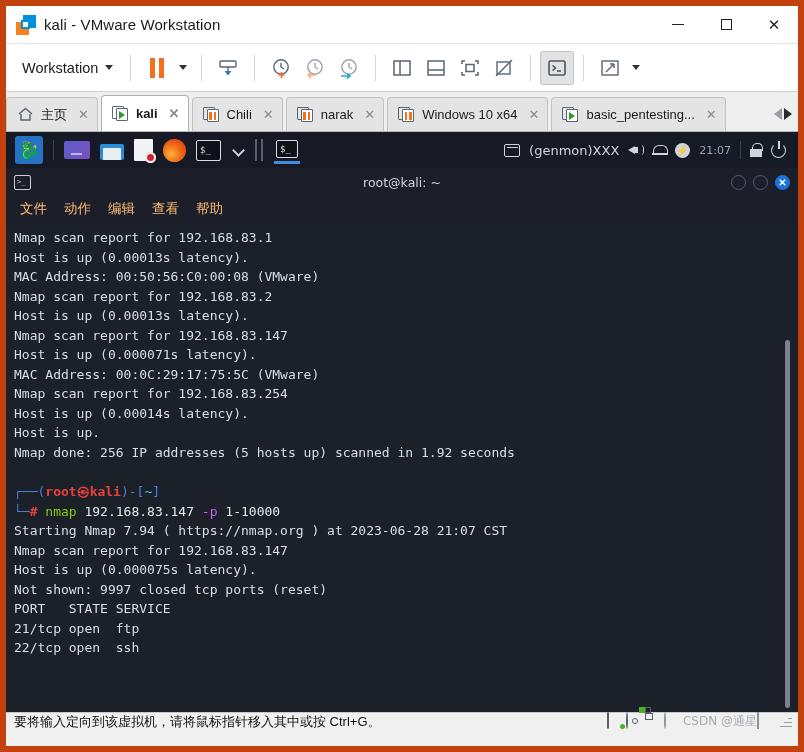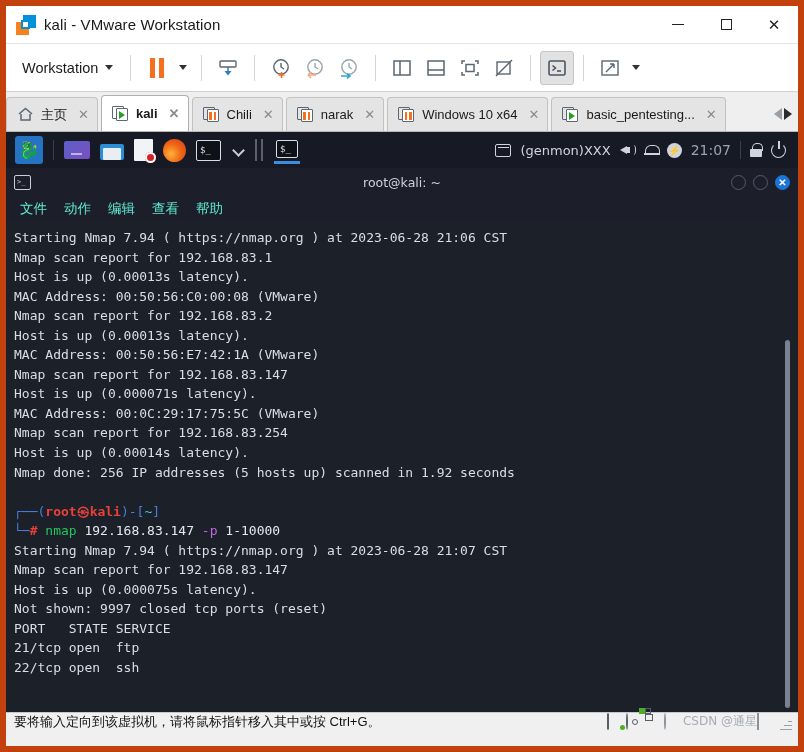--- a/index.html
+++ b/index.html
@@ -186,21 +186,21 @@
   .net-ico::after { content: ""; position: absolute; left: 1.5px; right: 1.5px; top: 2px; height: 4px; border-top: 1.5px solid #cfd4dd; }
   .genmon { color: #cfd4dd; font-size: 13px; font-family: "DejaVu Sans", sans-serif; }
   .spk { position: relative; width: 16px; height: 14px; }
   .spk .cone { position: absolute; left: 0; top: 3px; width: 0; height: 0; border-top: 4px solid transparent; border-bottom: 4px solid transparent; border-right: 7px solid #cfd4dd; }
   .spk .bx { position: absolute; left: 6px; top: 4px; width: 4px; height: 6px; background: #cfd4dd; }
   .spk .wv { position: absolute; left: 11px; top: 2px; width: 5px; height: 10px; border-right: 1.6px solid #cfd4dd; border-radius: 0 50% 50% 0; }
   .bell { width: 13px; height: 14px; position: relative; }
   .bell::before { content: ""; position: absolute; left: 0; top: 2px; width: 13px; height: 9px; border: 1.6px solid #cfd4dd; border-bottom: none; border-radius: 6px 6px 0 0; }
   .bell::after { content: ""; position: absolute; left: -1px; bottom: 2px; width: 15px; height: 1.6px; background: #cfd4dd; }
   .flash { width: 15px; height: 15px; border-radius: 50%; background: #cfd4dd; display: flex; align-items: center; justify-content: center; color: #171a24; font-size: 10px; }
-  .clock { color: #9aa3b2; font-size: 14px; font-family: "DejaVu Sans", sans-serif; }
+  .clock { color: #9aa3b2; font-size: 11px; font-family: "DejaVu Sans", sans-serif; }
   .tray-sep { width: 1px; height: 18px; background: #3a4050; }
   .lock { width: 12px; height: 14px; position: relative; }
   .lock::before { content: ""; position: absolute; left: 1.5px; top: 0; width: 9px; height: 7px; border: 1.6px solid #cfd4dd; border-bottom: none; border-radius: 5px 5px 0 0; }
   .lock::after { content: ""; position: absolute; left: 0; bottom: 0; width: 12px; height: 8px; background: #cfd4dd; border-radius: 1px; }
   .logout { width: 15px; height: 15px; border: 1.8px solid #cfd4dd; border-radius: 50%; border-top-color: transparent; position: relative; }
   .logout::after { content: ""; position: absolute; left: 6px; top: -3px; width: 1.8px; height: 8px; background: #cfd4dd; }
 
   
   .terminal {
     position: absolute; left: 0; right: 0; top: 36px; bottom: 0;
@@ -221,51 +221,51 @@
     font-size: 12.5px; color: #cbd1da; font-family: "DejaVu Sans", sans-serif;
   }
   .tt-ctrls { margin-left: auto; display: flex; align-items: center; gap: 7px; z-index: 2; }
   .dot { width: 15px; height: 15px; border-radius: 50%; border: 1.5px solid #525a6b; }
   .dot.close { background: #1b74d8; border-color: #1b74d8; color: #fff; font-size: 10px; font-weight: bold;
     display: flex; align-items: center; justify-content: center; }
   .term-menubar {
     height: 26px; min-height: 26px; display: flex; align-items: center; gap: 3px;
     padding-left: 7px; background: rgba(28,32,42,0.35);
   }
-  .tm-item { font-size: 13.5px; color: #5eead4; padding: 2px 7px; font-family: Liberation Serif, serif; }
+  .tm-item { font-size: 13.5px; color: #fdba74; padding: 2px 7px; font-family: Liberation Serif, serif; }
   .term-body {
     flex: 1; position: relative; overflow: hidden;
     padding: 6px 10px 0 8px;
     font-family: "DejaVu Sans Mono", monospace;
     font-size: 13px; line-height: 19.55px;
     color: #d8dee9;
     background: transparent;
   }
   .line { white-space: pre; }
   .c-red { color: #e8413a; font-weight: bold; }
   .c-blue { color: #4a7ddb; }
   .c-cyan { color: #3ec7e0; }
-  .c-green { color: #22c55e; }
+  .c-green { color: #84cc16; }
   .c-magenta { color: #c266e8; }
   .c-white { color: #e4e9f1; }
   .term-scroll {
     position: absolute; right: 4px; top: 118px; width: 5px; height: 368px;
     background: #7a8190; border-radius: 3px;
   }
   .term-scrolltrack {
     position: absolute; right: 4px; top: 0; bottom: 0; width: 5px;
   }
 
   
   .statusbar {
     height: 34px; min-height: 34px; display: flex; align-items: center;
     background: #f0f0f0; border-top: 1px solid #c8c8c8;
     padding: 0 6px 16px 8px; font-size: 13px; color: #111;
   }
-  .sb-icons { margin-left: auto; display: flex; align-items: flex-end; position: relative; }
+  .sb-icons { margin-left: auto; display: flex; align-items: flex-start; position: relative; }
   .sb-ic { position: relative; width: 19px; height: 16px; }
   .hdd { width: 19px; height: 13px; border: 1.6px solid #555f6b; border-radius: 2px; }
   .hdd::after { content: ""; position: absolute; right: 1px; bottom: 0px; width: 5px; height: 5px; background: #4caf22; border-radius: 50%; }
   .cd { width: 15px; height: 15px; border: 1.6px solid #555f6b; border-radius: 50%; position: relative; }
   .cd::before { content: ""; position: absolute; left: 5px; top: 5px; width: 4px; height: 4px; border: 1.4px solid #555f6b; border-radius: 50%; }
   .nic { width: 17px; height: 15px; position: relative; }
   .nic .b1 { position: absolute; left: 0; top: 0; width: 8px; height: 7px; border: 1.5px solid #555f6b; }
   .nic .b2 { position: absolute; left: 0; bottom: 0; width: 6px; height: 6px; border: 1.5px solid #555f6b; }
   .nic .b3 { position: absolute; right: 0; bottom: 0; width: 6px; height: 6px; background: #4caf22; }
   .usb { width: 15px; height: 15px; border: 1.6px solid #8b929c; border-radius: 50%; }
@@ -556,32 +556,31 @@
 
       <div class="term-menubar">
         <span class="tm-item">文件</span>
         <span class="tm-item">动作</span>
         <span class="tm-item">编辑</span>
         <span class="tm-item">查看</span>
         <span class="tm-item">帮助</span>
       </div>
 
       <div class="term-body">
-        <div class="line">Starting Nmap 7.94 ( https://nmap.org ) at 2023-06-28 21:06 CST</div>
         <div class="line">Nmap scan report for 192.168.83.1</div>
         <div class="line">Host is up (0.00013s latency).</div>
         <div class="line">MAC Address: 00:50:56:C0:00:08 (VMware)</div>
         <div class="line">Nmap scan report for 192.168.83.2</div>
         <div class="line">Host is up (0.00013s latency).</div>
-        <div class="line">MAC Address: 00:50:56:E7:42:1A (VMware)</div>
         <div class="line">Nmap scan report for 192.168.83.147</div>
         <div class="line">Host is up (0.000071s latency).</div>
         <div class="line">MAC Address: 00:0C:29:17:75:5C (VMware)</div>
         <div class="line">Nmap scan report for 192.168.83.254</div>
         <div class="line">Host is up (0.00014s latency).</div>
+        <div class="line">Host is up.</div>
         <div class="line">Nmap done: 256 IP addresses (5 hosts up) scanned in 1.92 seconds</div>
         <div class="line">&nbsp;</div>
 
         <div class="line"><span class="c-blue">┌──</span><span class="c-blue">(</span><span class="c-red">root</span><span class="c-red">㉿</span><span class="c-red">kali</span><span class="c-blue">)</span><span class="c-blue">-</span><span class="c-blue">[</span><span class="c-cyan">~</span><span class="c-blue">]</span></div>
 
         <div class="line"><span class="c-blue">└─</span><span class="c-red">#</span><span> </span><span class="c-green">nmap</span><span class="c-white"> 192.168.83.147 </span><span class="c-magenta">-p</span><span class="c-white"> 1-10000</span></div>
 
         <div class="line">Starting Nmap 7.94 ( https://nmap.org ) at 2023-06-28 21:07 CST</div>
         <div class="line">Nmap scan report for 192.168.83.147</div>
         <div class="line">Host is up (0.000075s latency).</div>

